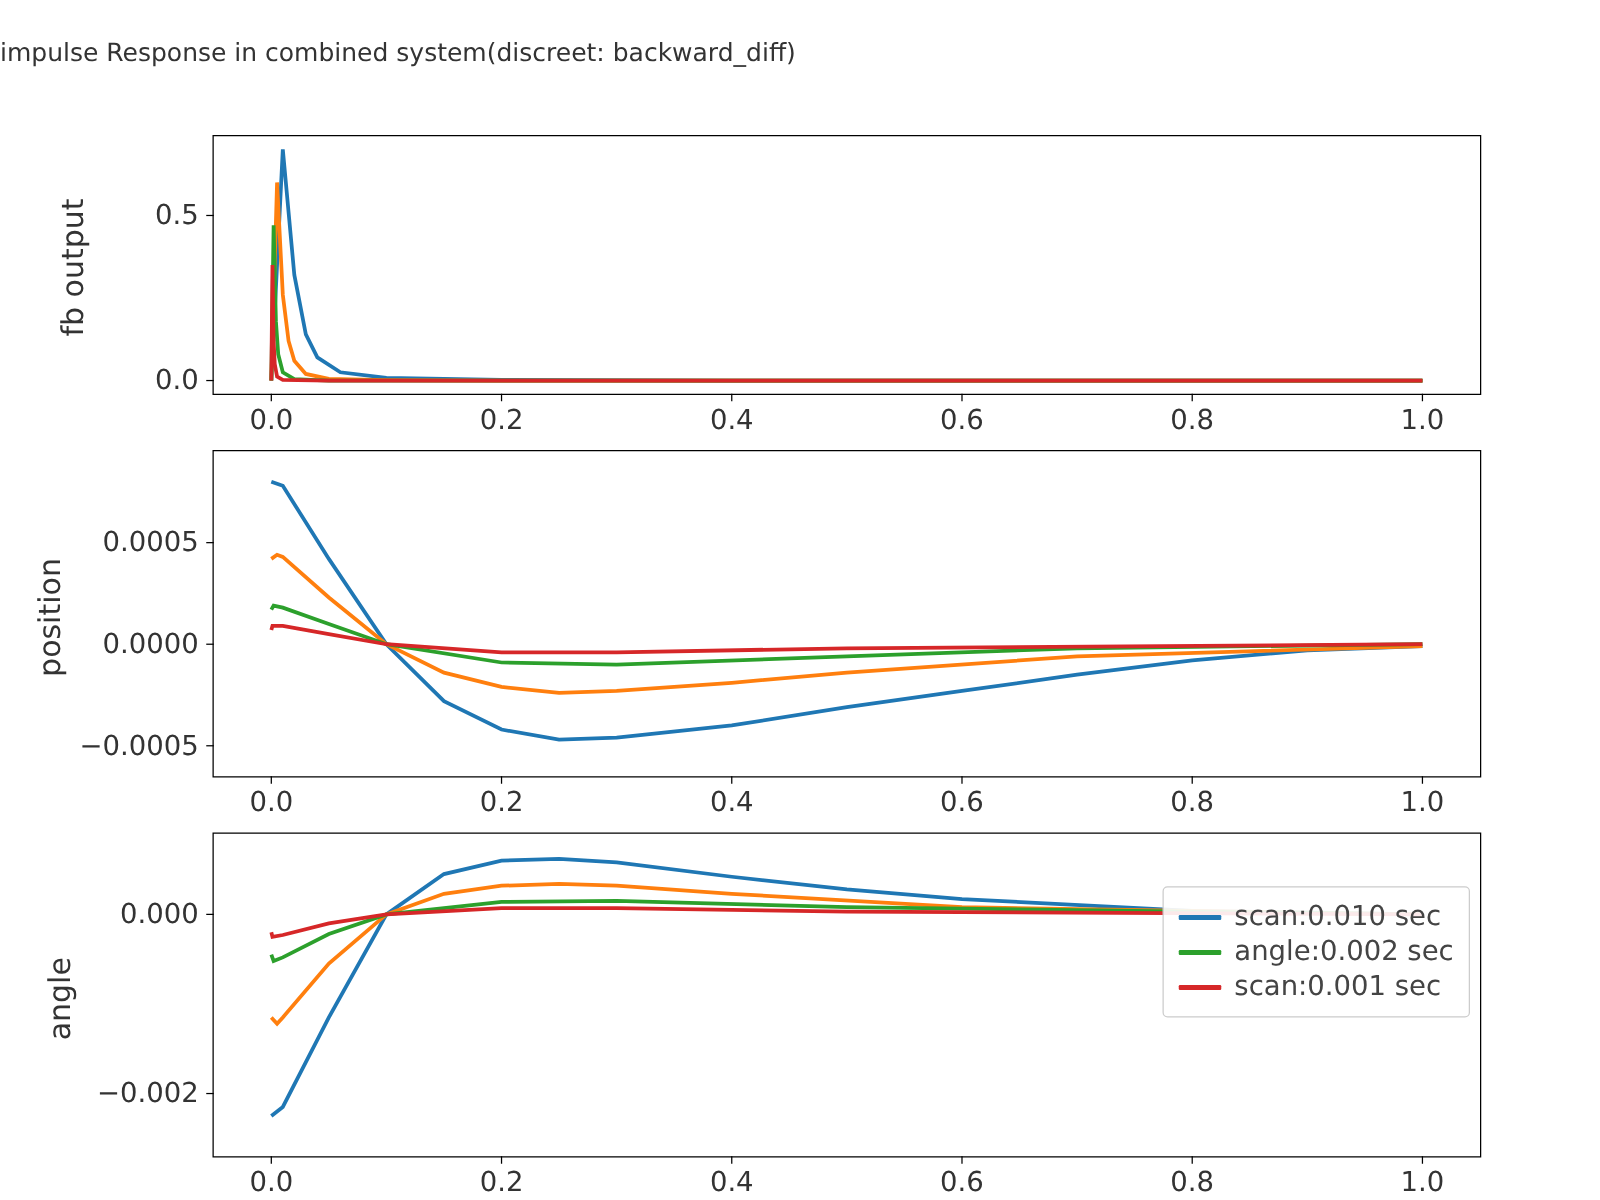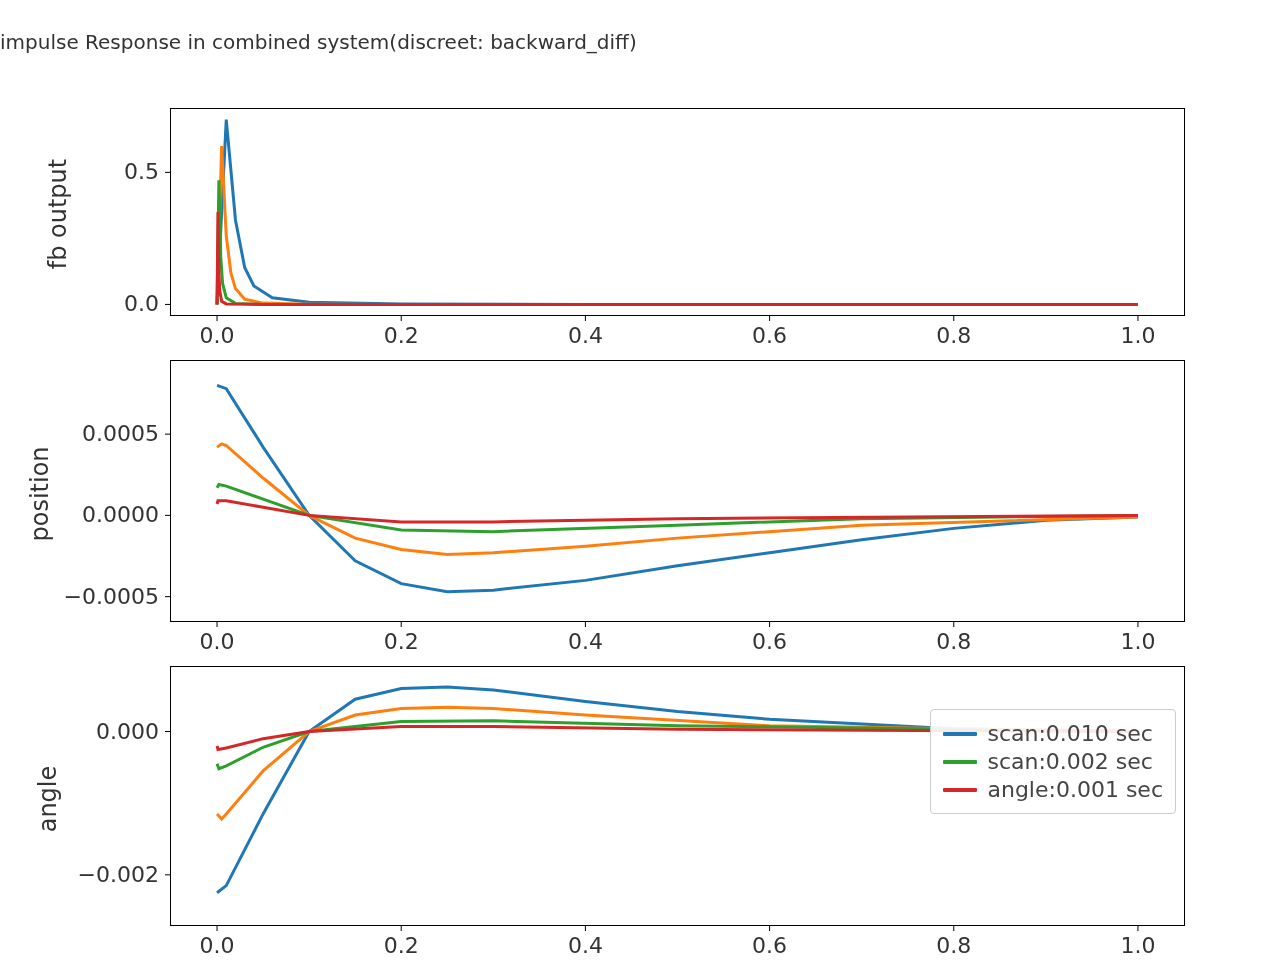--- a/index.html
+++ b/index.html
@@ -106,25 +106,25 @@
           <text x="-12" y="71.49999999999997" text-anchor="end">0.000</text>
         </g>
       </svg>
       <div class="legend" style="top: 19px; margin-top: 23px;">
         <div class="row">
           <span class="swatch" style="background: rgb(31, 119, 180);"></span>
           <span>scan:0.010 sec</span>
         </div>
         <div class="row">
           <span class="swatch" style="background: rgb(44, 160, 44);"></span>
-          <span>scan:0.002 sec</span>
+          <span>angle:0.002 sec</span>
         </div>
         <div class="row">
           <span class="swatch" style="background: rgb(214, 39, 40);"></span>
-          <span>angle:0.001 sec</span>
+          <span>scan:0.001 sec</span>
         </div>
       </div>
     </div>
 
   <div class="ylabel" style="left:-2px;top:200px;width:120px;text-align:center">fb output</div>
   <div class="ylabel" style="left:-20px;top:480px;width:120px;text-align:center">position</div>
   <div class="ylabel" style="left:-12px;top:785px;width:120px;text-align:center">angle</div>
 </div>
 
 </body></html>

